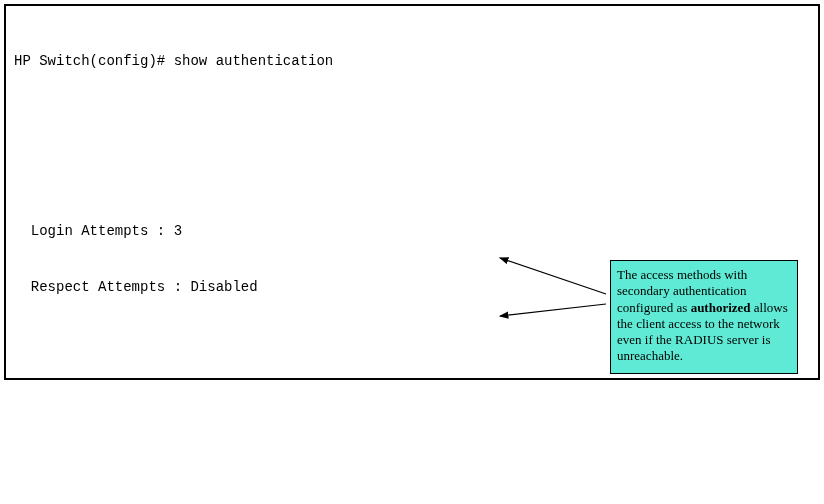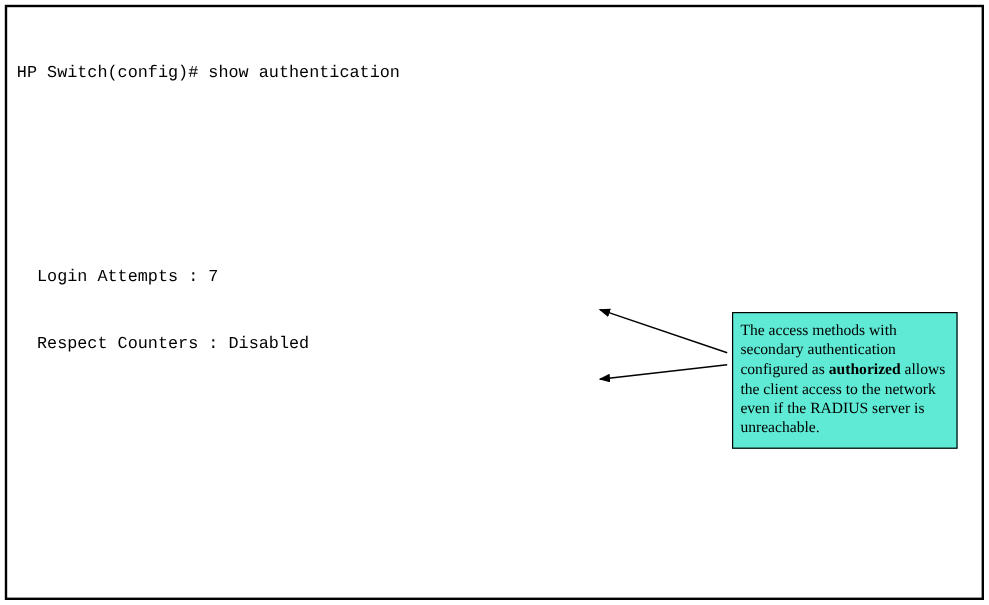--- a/index.html
+++ b/index.html
@@ -9,21 +9,21 @@
     font-size:14px;
     color:#000;
     padding:4px;
     width:824px;
     height:504px;
     position:relative;
   }
   .frame {
     border:2px solid #000;
     width:816px;
-    height:496px;
+    height:376px;
     padding:8px 2px 8px 8px;
     position:relative;
     overflow:hidden;
   }
   .term { white-space:pre; line-height:1.35; }
   .row { display:block; white-space:pre; }
   .callout {
     position:absolute;
     top:254px;
     left:604px;
@@ -44,22 +44,22 @@
   }
 </style>
 </head>
 <body>
 
 <div class="frame">
   <div class="term">
     <span class="row">HP Switch(config)# show authentication</span>
     <span class="row"> </span>
     <span class="row"> </span>
-    <span class="row">  Login Attempts : 7</span>
-    <span class="row">  Respect Counters : Disabled</span>
+    <span class="row">  Login Attempts : 3</span>
+    <span class="row">  Respect Attempts : Disabled</span>
     <span class="row"> </span>
     
     
     
     
     
     
     
     
     

